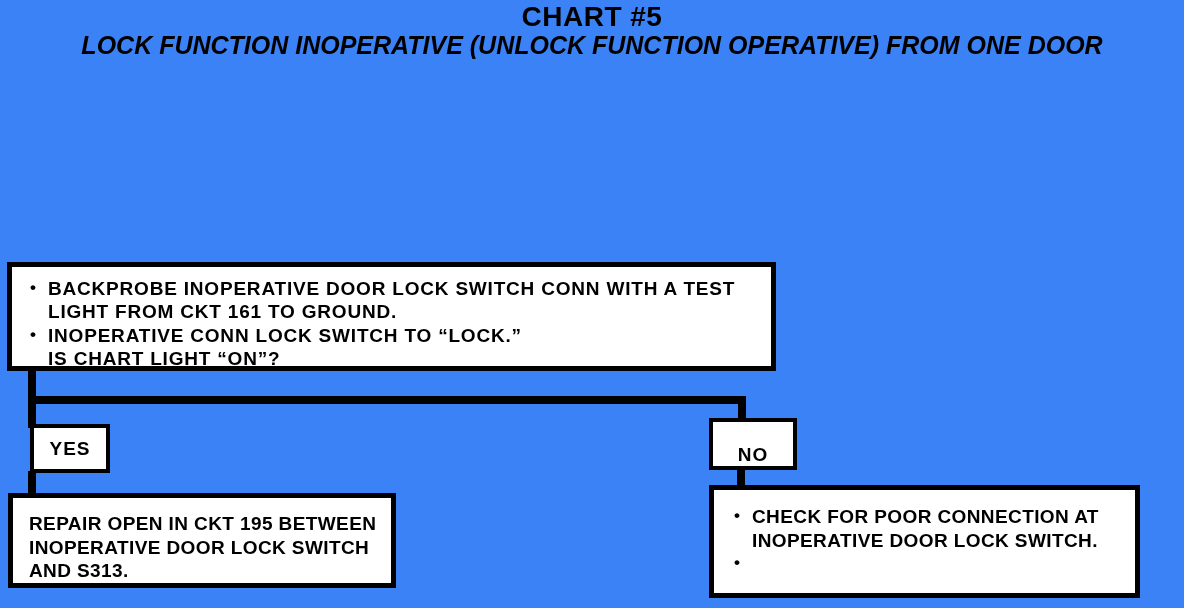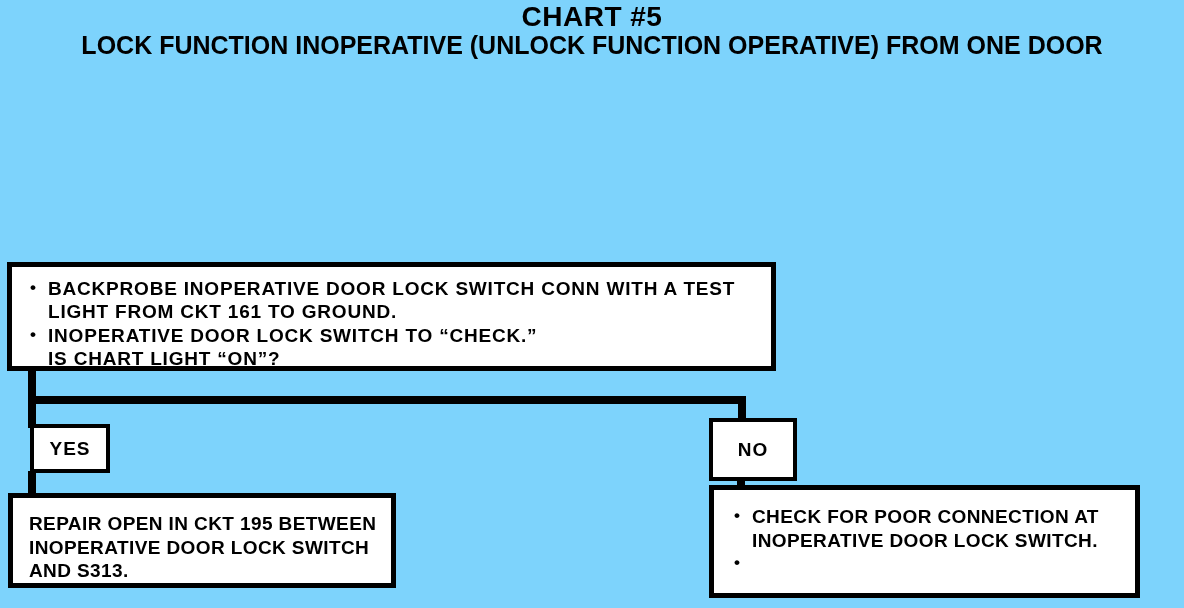--- a/index.html
+++ b/index.html
@@ -3,21 +3,21 @@
 <meta charset="utf-8">
 <style>
   * { margin: 0; padding: 0; box-sizing: border-box; }
   html, body { background: #ffffff; }
   body { font-family: "Liberation Sans", sans-serif; }
 
   .page {
     position: relative;
     width: 1184px;
     height: 608px;
-    background: #7dd3fc;
+    background: #3b82f6;
     color: #000000;
     overflow: hidden;
   }
 
   
   .title-block {
     position: absolute;
     top: 3px; left: 0; right: 0;
     text-align: center;
     font-weight: bold;
@@ -27,20 +27,21 @@
     font-size: 28px;
     line-height: 28px;
     letter-spacing: 0.5px;
     white-space: nowrap;
   }
   .title-line2, .title-line3 {
     font-size: 25px;
     line-height: 29px;
     letter-spacing: 0px;
     white-space: nowrap;
+    font-style: italic;
   }
 
   
   .fbox {
     position: absolute;
     background: #ffffff;
     border: 5px solid #000;
     font-weight: bold;
     color: #000;
   }
@@ -59,21 +60,21 @@
 
   .label-box {
     border-width: 4px;
     font-size: 19px;
     letter-spacing: 1px;
     display: flex;
     align-items: center;
     justify-content: center;
   }
   .yes-box { left: 10px; top: 424px; width: 80px; height: 49px; margin-left: 20px; }
-  .no-box  { left: 709px; top: 418px; width: 88px; height: 63px; }
+  .no-box  { left: 709px; top: 418px; width: 88px; height: 52px; align-items: flex-end; }
 
   .yes-result-box {
     left: 8px; top: 493px;
     width: 388px; height: 95px;
     padding: 14px 10px 0 16px;
     font-size: 19px;
     line-height: 23.5px;
     letter-spacing: 0.4px;
   }
 
@@ -110,21 +111,21 @@
   <div class="conn conn-v-below-yes"></div>
   <div class="conn conn-v-below-no"></div>
 
   <div class="fbox question-box">
     <div class="li">
       <span class="bullet">•</span>
       <span>BACKPROBE INOPERATIVE DOOR LOCK SWITCH CONN WITH A TEST LIGHT FROM CKT 161 TO GROUND.</span>
     </div>
     <div class="li">
       <span class="bullet">•</span>
-      <span>INOPERATIVE DOOR LOCK SWITCH TO “CHECK.”</span>
+      <span>INOPERATIVE CONN LOCK SWITCH TO “LOCK.”</span>
     </div>
     <div class="li">
       <span>IS CHART LIGHT “ON”?</span>
     </div>
   </div>
 
   <div class="fbox label-box yes-box">
     <span>YES</span>
   </div>
   <div class="fbox yes-result-box">

